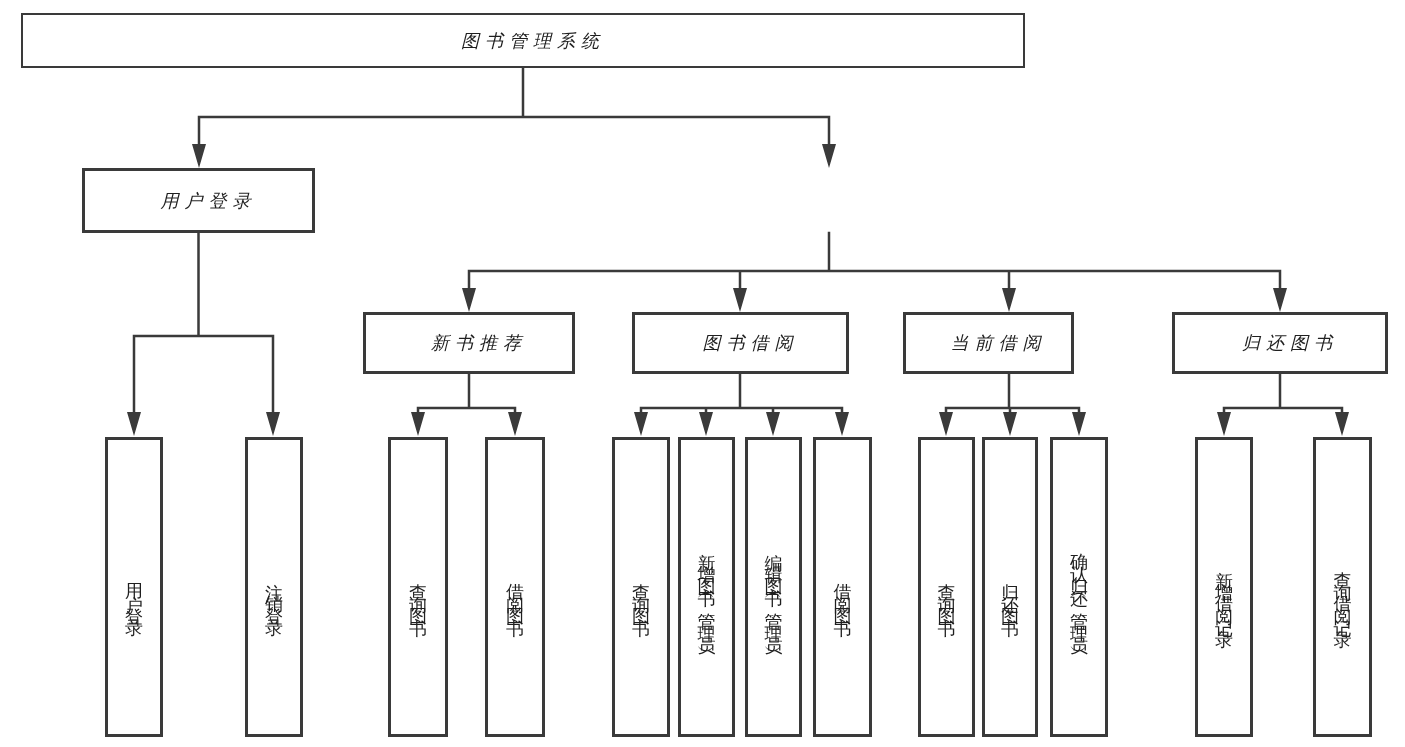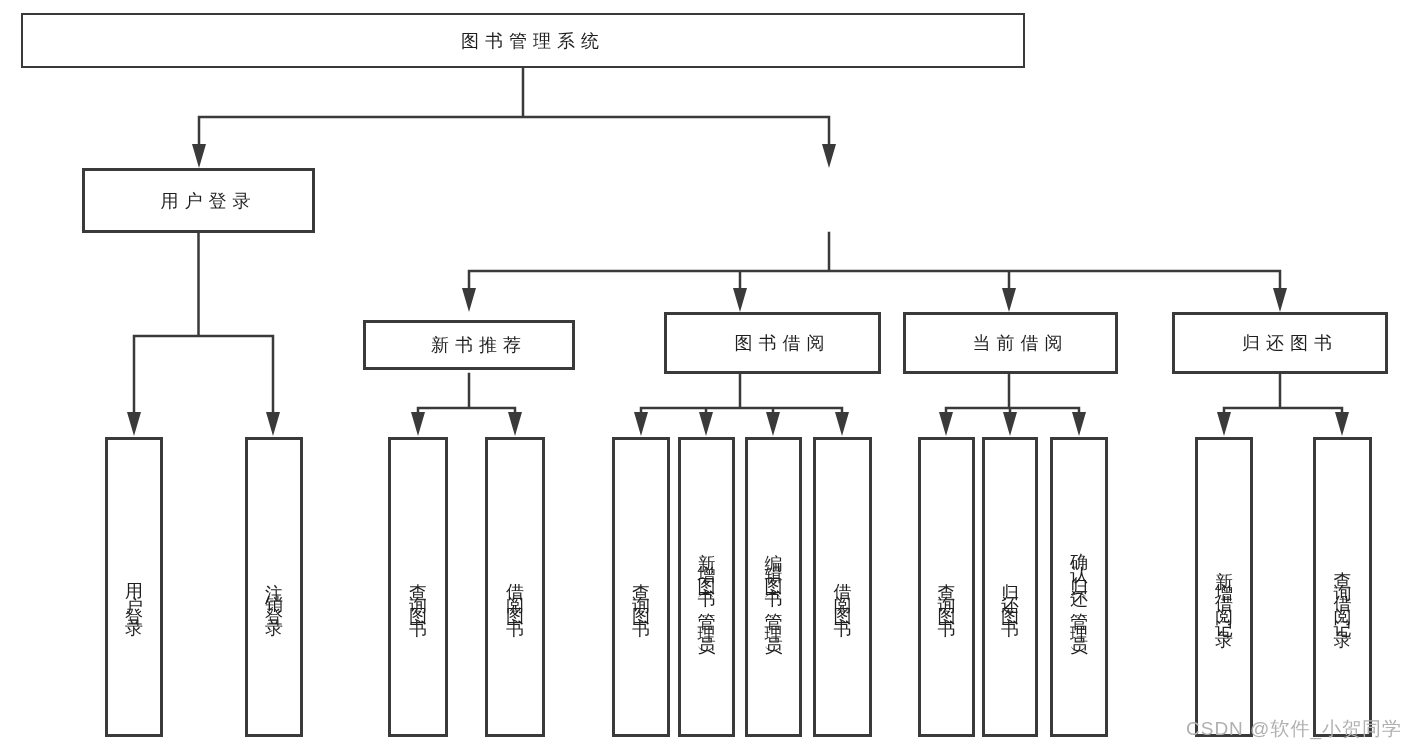--- a/index.html
+++ b/index.html
@@ -13,21 +13,21 @@
   html,body{width:1405px;height:747px;background:var(--background);
     font-family:"Liberation Sans","DejaVu Sans",sans-serif;}
   .canvas{position:relative;width:1405px;height:747px;overflow:hidden;background:var(--background);}
   svg.connectors{position:absolute;left:0;top:0;z-index:1;}
   svg.connectors .ln{fill:none;stroke:var(--line);stroke-width:2.5;stroke-linecap:square;}
   svg.connectors .ah{fill:var(--line);stroke:none;}
   .box{position:absolute;box-sizing:border-box;background:#fff;
     border:3px solid var(--box-border);color:var(--text);
     display:flex;align-items:center;justify-content:center;z-index:2;}
   .root{border-width:2px;}
-  .hlabel{font-size:18px;letter-spacing:6px;padding-left:20px;white-space:nowrap;}
+  .hlabel{font-size:18px;letter-spacing:6px;padding-left:20px;white-space:nowrap;font-style:italic;}
   .vtext{writing-mode:vertical-lr;text-orientation:mixed;font-size:18px;
     letter-spacing:12px;padding-top:12px;line-height:1;white-space:nowrap;}
   .watermark{position:absolute;left:1186px;top:716px;z-index:5;
     font-size:19px;letter-spacing:1px;color:var(--watermark);white-space:nowrap;}
 </style>
 </head>
 <body>
 
 <div class="canvas">
 
@@ -47,23 +47,23 @@
       M418 436l-7-24h14z M515 436l-7-24h14z
       M641 436l-7-24h14z M706 436l-7-24h14z M773 436l-7-24h14z M842 436l-7-24h14z
       M946 436l-7-24h14z M1010 436l-7-24h14z M1079 436l-7-24h14z
       M1224 436l-7-24h14z M1342 436l-7-24h14z"></path>
   </svg>
 
   <div class="box root hlabel" style="left:21px;top:13px;width:1004px;height:55px">图书管理系统</div>
 
   <div class="box hlabel" style="left:82px;top:168px;width:233px;height:65px">用户登录</div>
 
-  <div class="box hlabel" style="left:363px;top:320px;width:212px;height:50px">新书推荐</div>
-  <div class="box hlabel" style="left:664px;top:312px;width:217px;height:62px">图书借阅</div>
-  <div class="box hlabel" style="left:903px;top:312px;width:215px;height:62px">当前借阅</div>
+  <div class="box hlabel" style="left:363px;top:312px;width:212px;height:62px">新书推荐</div>
+  <div class="box hlabel" style="left:632px;top:312px;width:217px;height:62px">图书借阅</div>
+  <div class="box hlabel" style="left:903px;top:312px;width:171px;height:62px">当前借阅</div>
   <div class="box hlabel" style="left:1172px;top:312px;width:216px;height:62px">归还图书</div>
 
   <div class="box" style="left:105px;top:437px;width:58px;height:300px">
     <span class="vtext">用户登录</span>
   </div>
   <div class="box" style="left:245px;top:437px;width:58px;height:300px">
     <span class="vtext">注销登录</span>
   </div>
 
   <div class="box" style="left:388px;top:437px;width:60px;height:300px">
@@ -96,15 +96,14 @@
     <span class="vtext">确认归还（管理员）</span>
   </div>
 
   <div class="box" style="left:1195px;top:437px;width:58px;height:300px">
     <span class="vtext">新增借阅记录</span>
   </div>
   <div class="box" style="left:1313px;top:437px;width:59px;height:300px">
     <span class="vtext">查询借阅记录</span>
   </div>
 
-  <div class="watermark">CSDN @软件_小贺同学</div>
 
 </div>
 
 </body></html>

